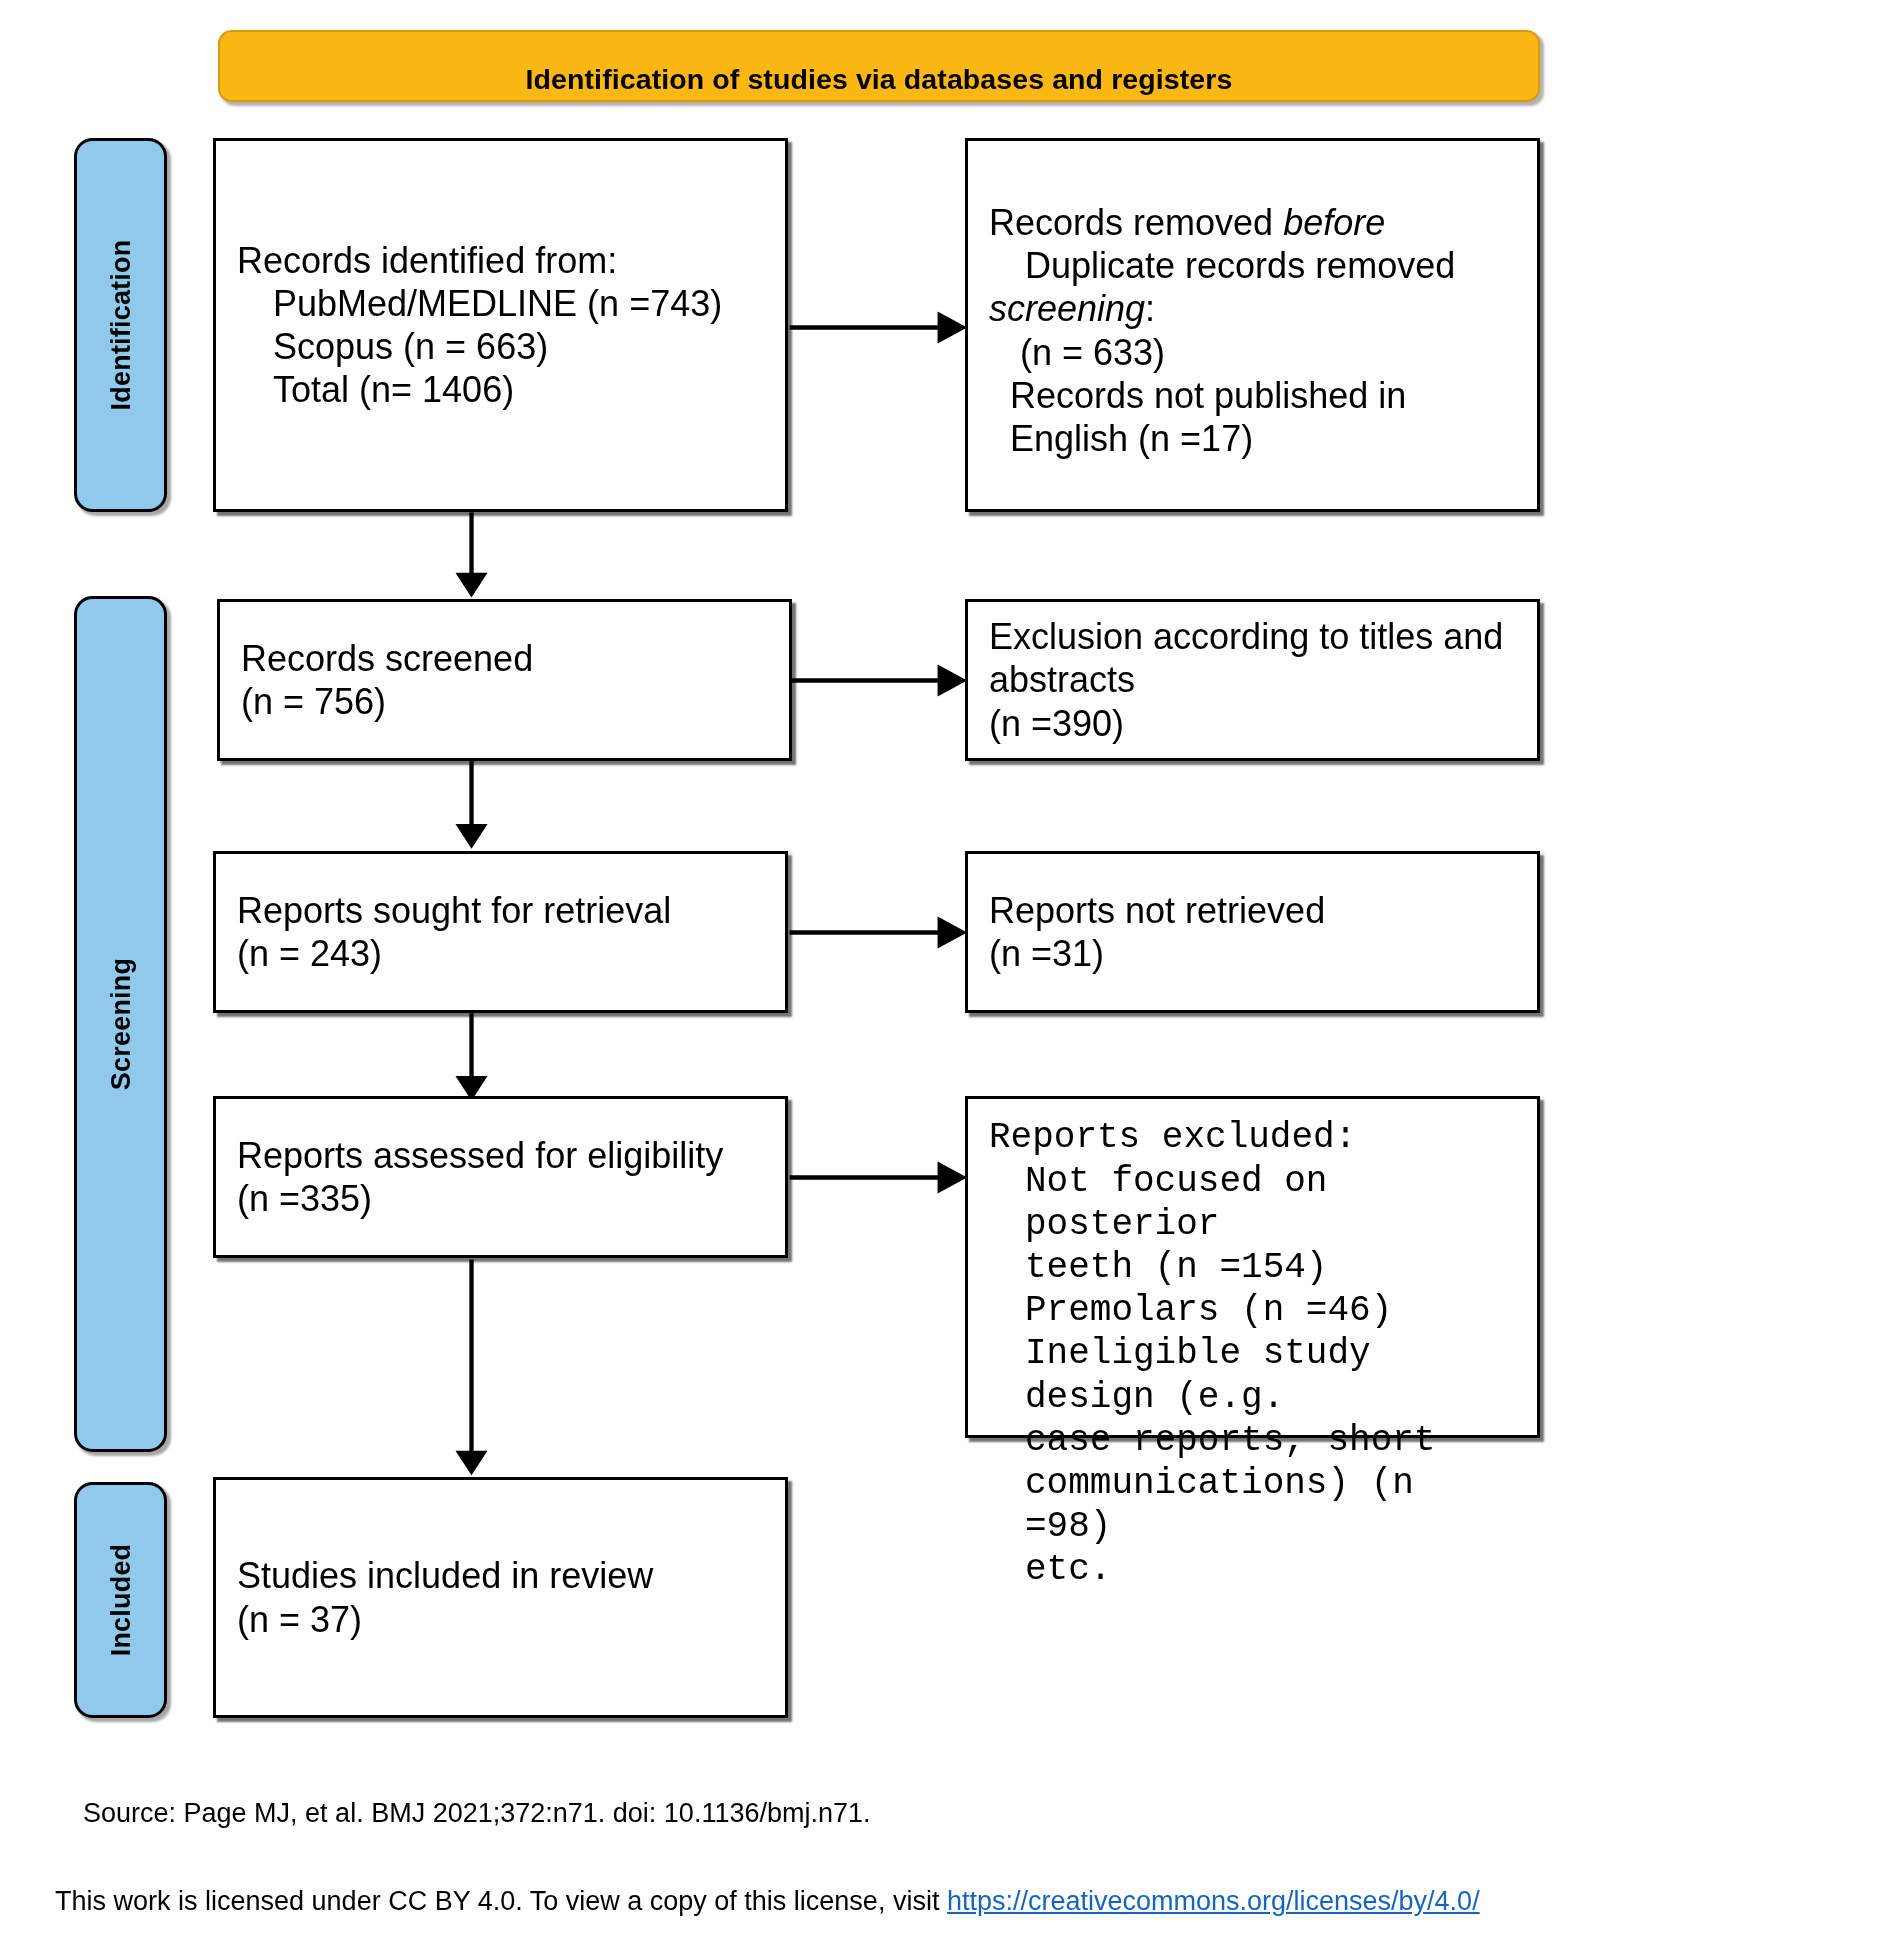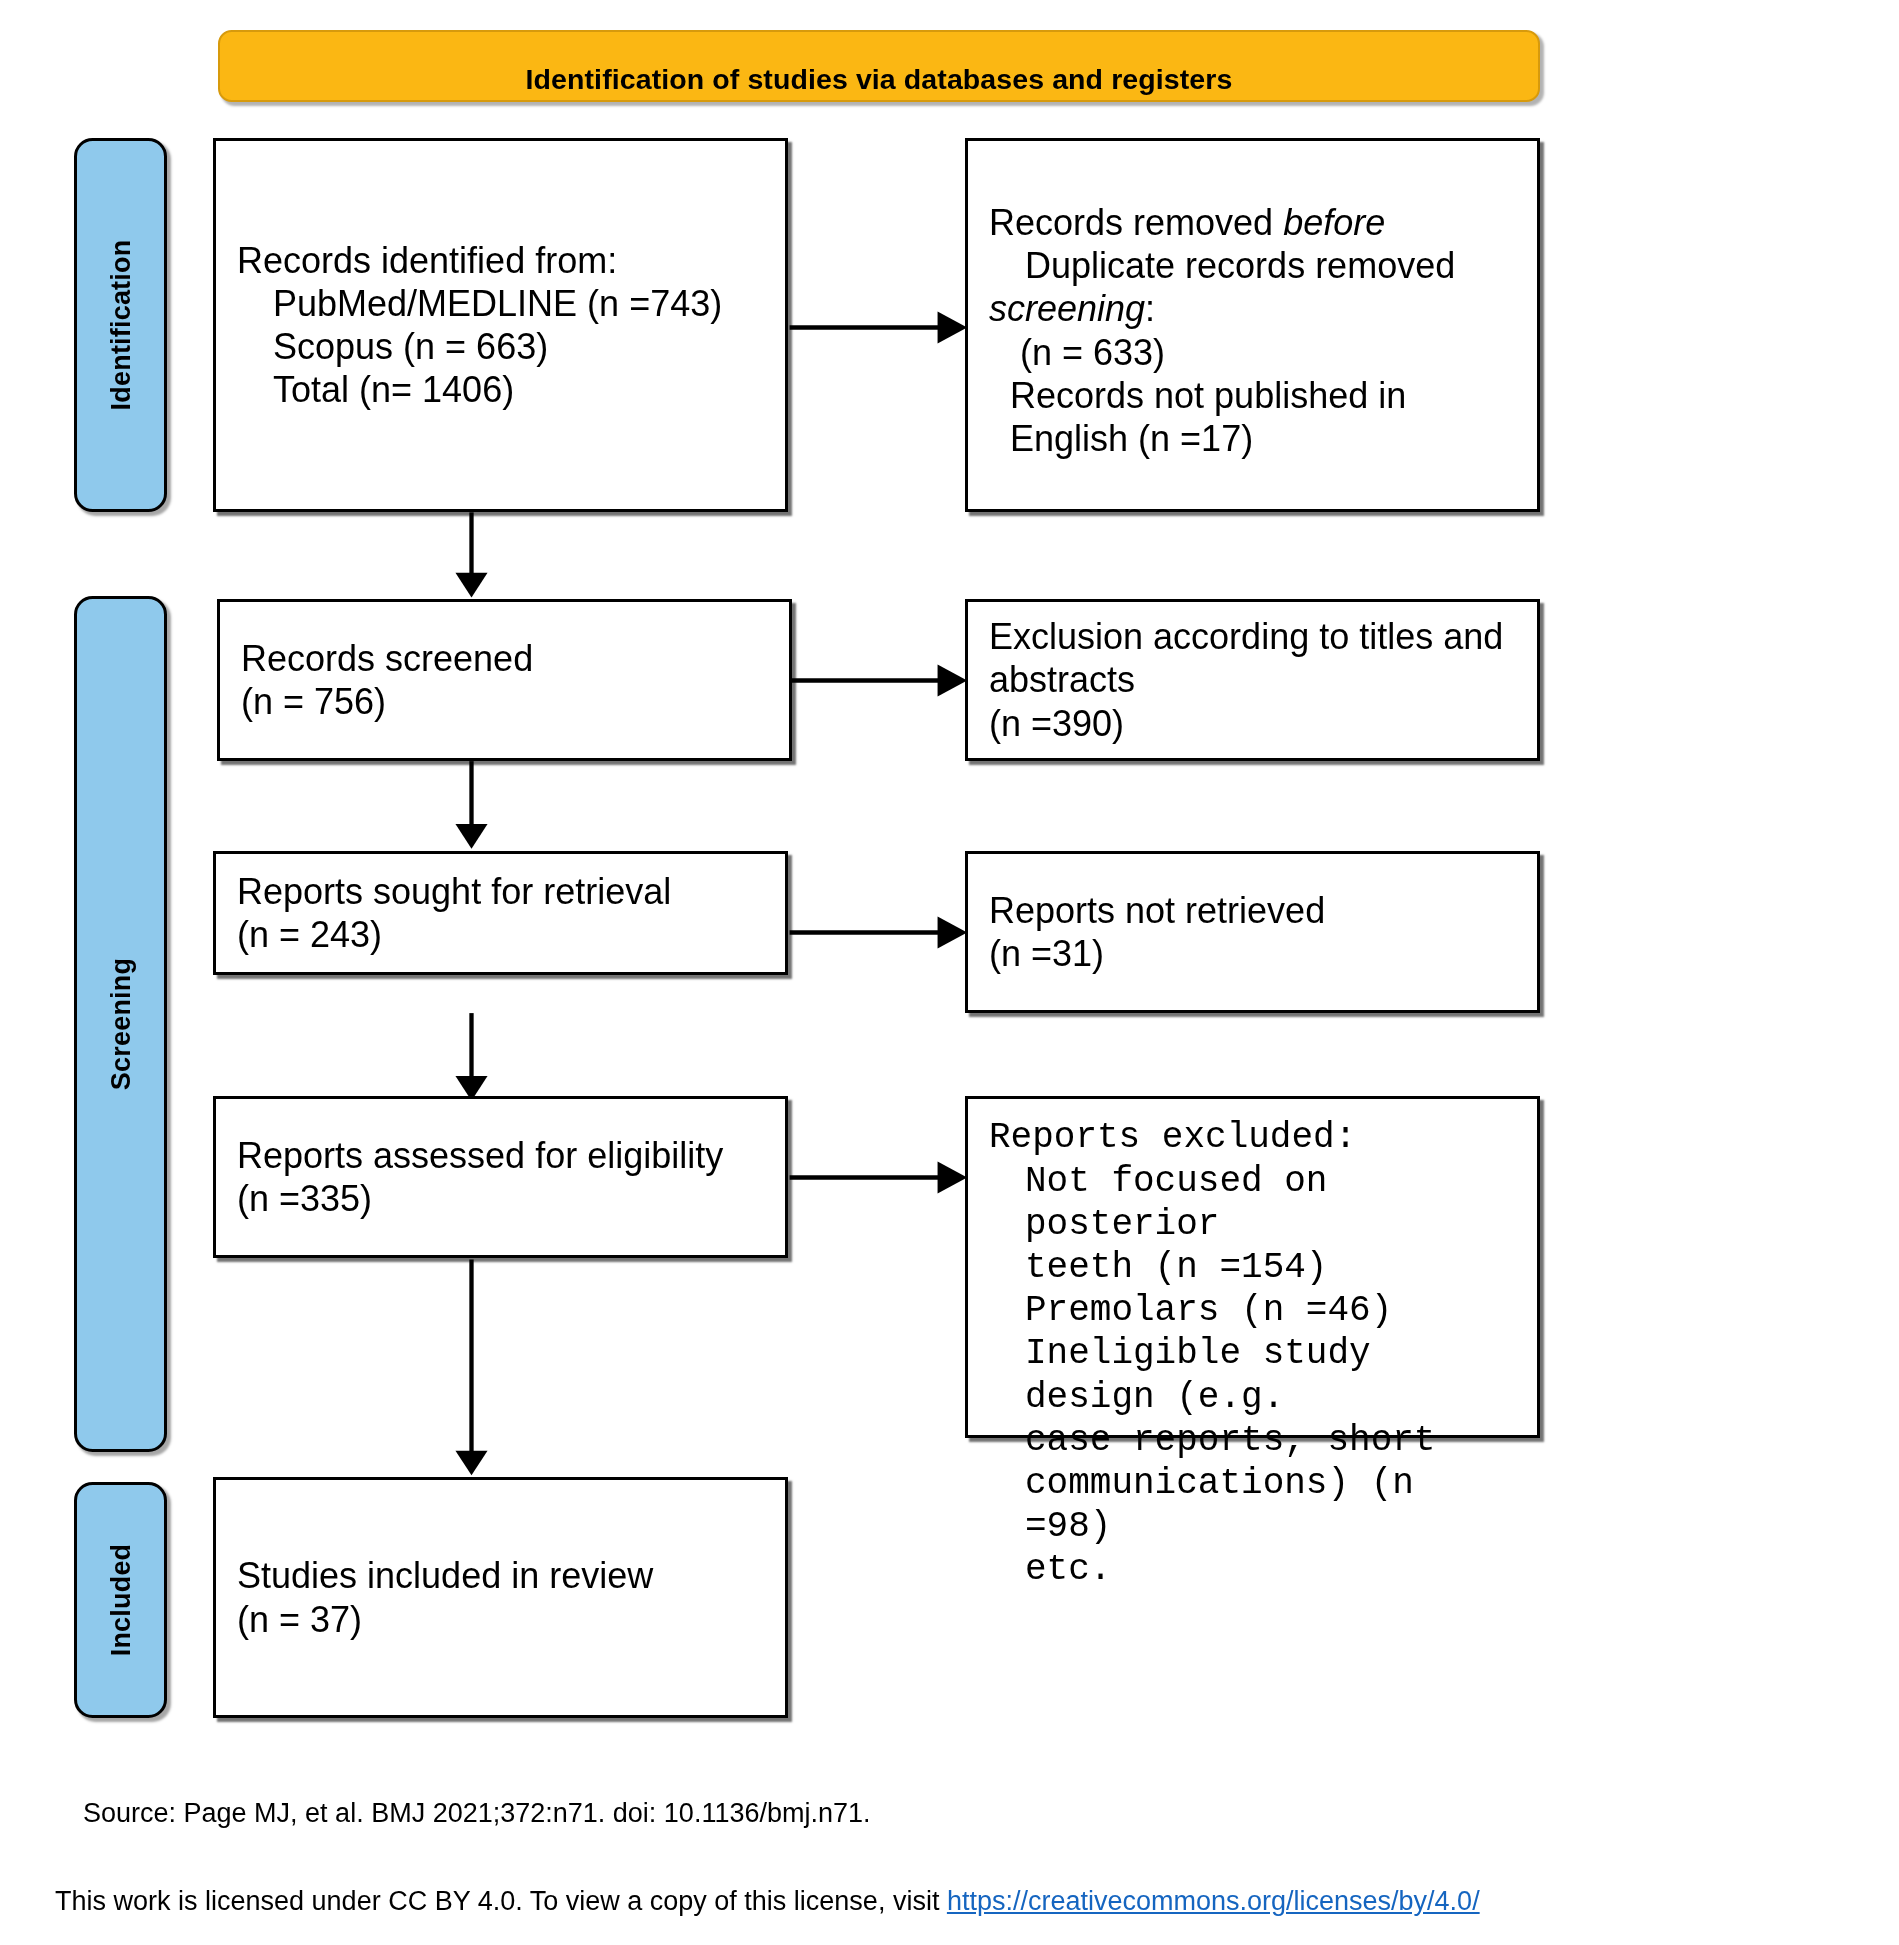--- a/index.html
+++ b/index.html
@@ -185,21 +185,21 @@
     </svg>
   </div>
 
   <div class="conn" style="left:453px; top:761px; width:37px; height:89px;">
     <svg width="37" height="89" viewBox="0 0 60 144">
       <line x1="30" y1="0" x2="30" y2="104" stroke="#000" stroke-width="7"></line>
       <polygon points="4,102 56,102 30,142" fill="#000"></polygon>
     </svg>
   </div>
 
-  <div class="pbox" style="left:213px; top:851px; width:575px; height:124px;">
+  <div class="pbox" style="left:213px; top:851px; width:575px; height:162px;">
     <div class="pbox-inner">
       <div class="ln">Reports sought for retrieval</div>
       <div class="ln">(n = 243)</div>
     </div>
   </div>
 
   <div class="pbox" style="left:965px; top:851px; width:575px; height:162px;">
     <div class="pbox-inner">
       <div class="ln">Reports not retrieved</div>
       <div class="ln">(n =31)</div>

